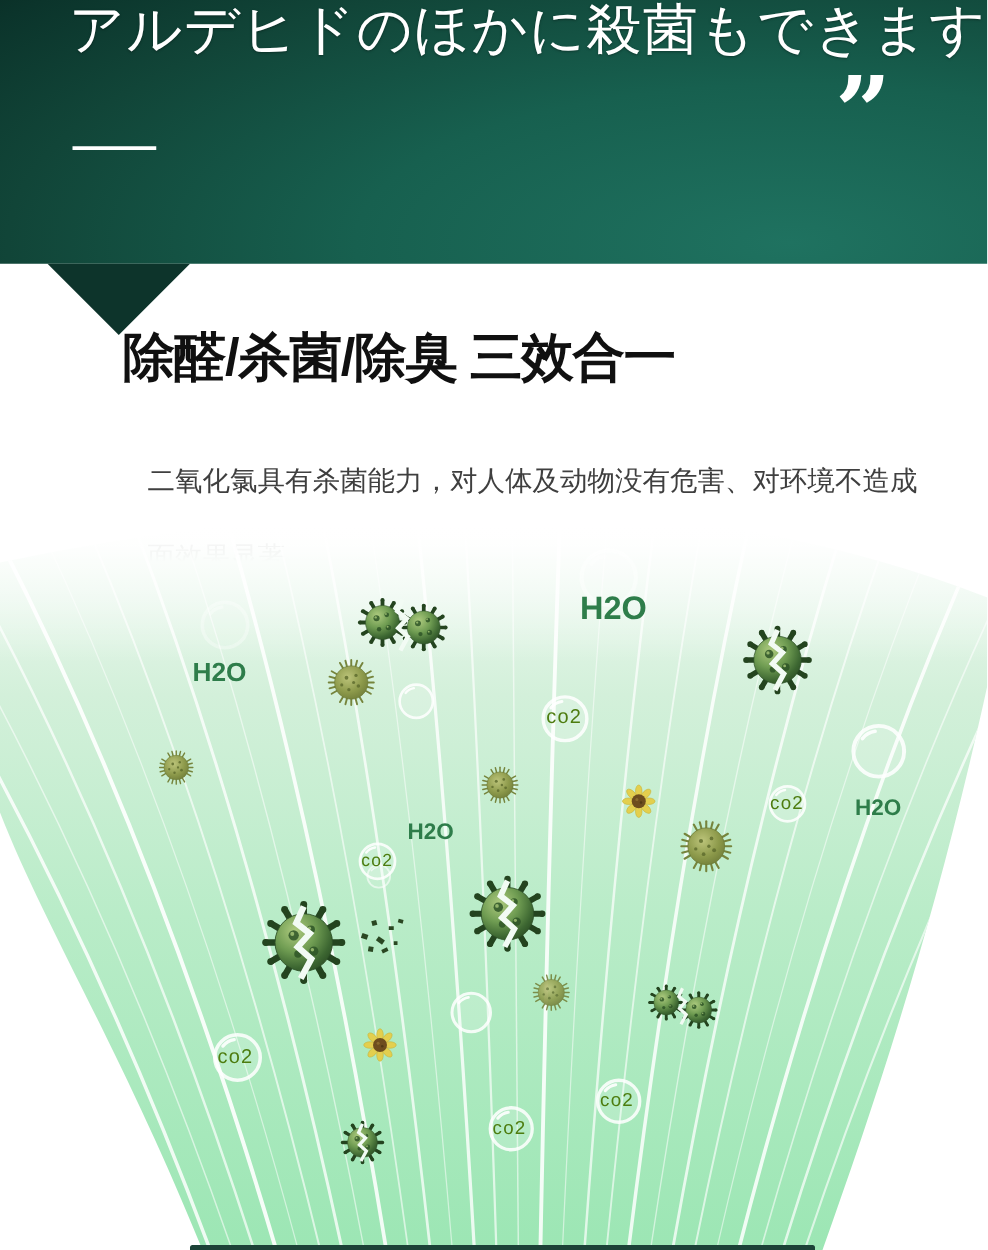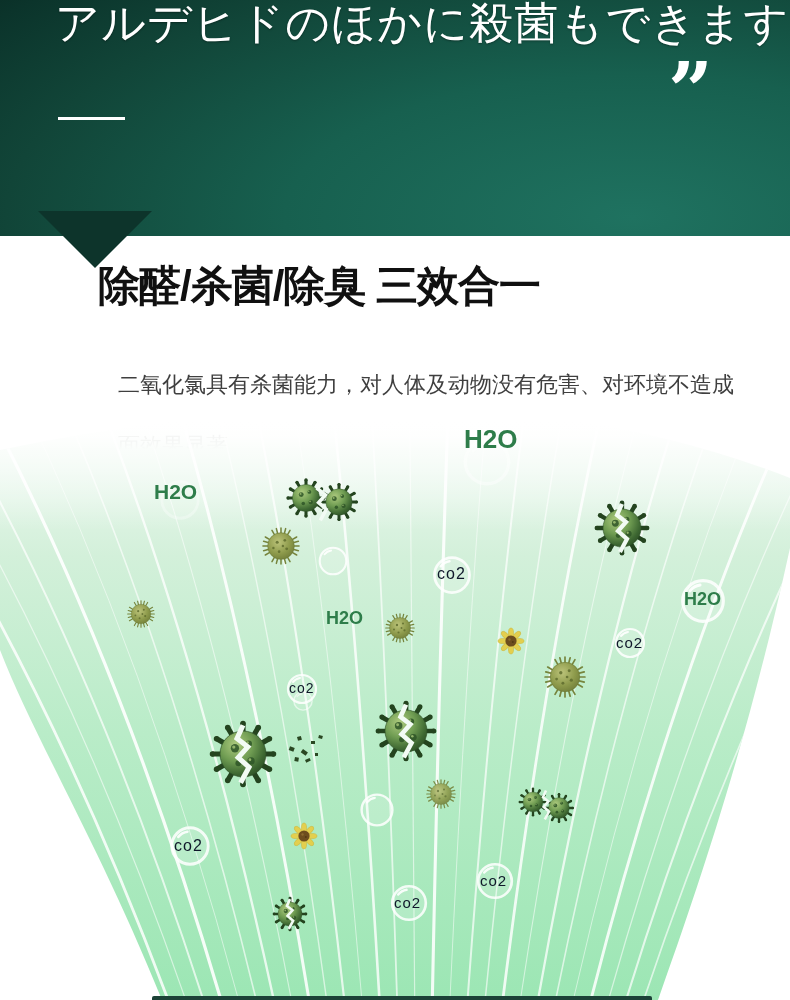--- a/index.html
+++ b/index.html
@@ -3,21 +3,21 @@
 <meta charset="utf-8">
 <style>
   html,body{margin:0;padding:0;}
   .page{
     position:relative; width:790px; height:1000px; overflow:hidden;
     background:#ffffff;
     font-family:"Liberation Sans","DejaVu Sans",sans-serif;
   }
   
   .banner{
-    position:absolute; left:0; top:0; width:790px; height:236px;
+    position:absolute; left:0; top:0; width:790px; height:211px;
     background:radial-gradient(ellipse 110% 150% at 80% 92%,
       #1f7260 0%, #17604f 40%, #114538 72%, #0b342b 92%, #092c24 100%);
   }
   .banner-title{
     position:absolute; left:55px; top:-6px; width:700px;
     color:#ffffff; font-size:44px; font-weight:400; letter-spacing:1px;
     text-shadow:0 1px 2px rgba(0,0,0,.35); white-space:nowrap;
   }
   .banner-dash{
     position:absolute; left:58px; top:117px; width:67px; height:3px;
@@ -43,22 +43,22 @@
     position:absolute; left:118px; top:342px; width:600px;
     font-size:22px; line-height:37px; color:#3f3f3f; font-weight:400;
   }
   .para div{white-space:nowrap;margin-top:24px;}
   
   .fan-wrap{position:absolute; left:0; top:420px; width:790px; height:580px;}
   .fan-wrap svg{display:block;}
   .mol{
     position:absolute; z-index:5; white-space:nowrap;
   }
-  .h2o{color:#2e7d4a; font-weight:700;}
-  .co2{color:#0f172a; font-weight:400; letter-spacing:1px;}
+  .h2o{color:#2e7d4a; font-weight:700;margin-top:47px;}
+  .co2{color:#4d7c0f; font-weight:400; letter-spacing:1px;}
   .next-edge{
     position:absolute; left:152px; top:996px; width:500px; height:4px;
     background:#1c4237; border-radius:2px 2px 0 0;
   }
 </style>
 </head>
 <body>
 
 <div class="page">
 

